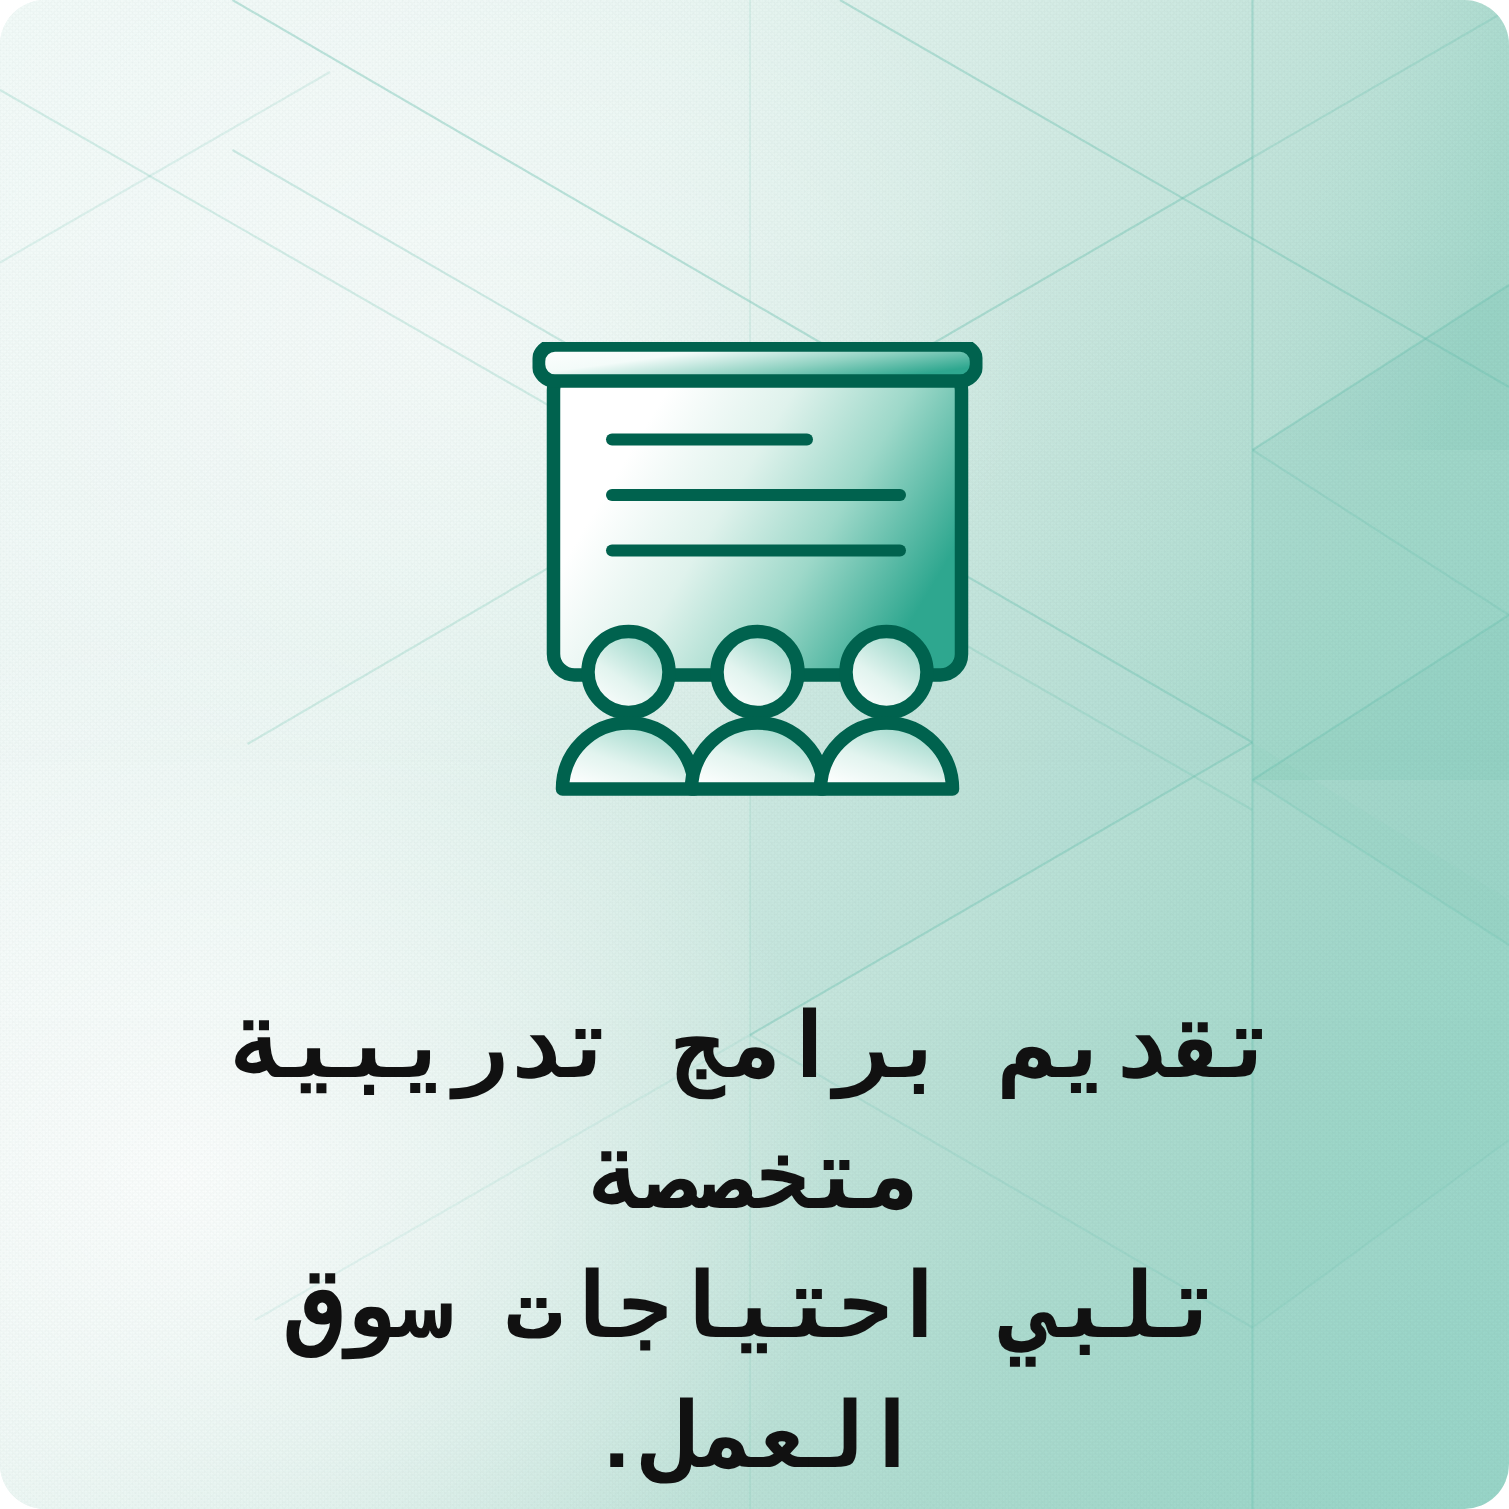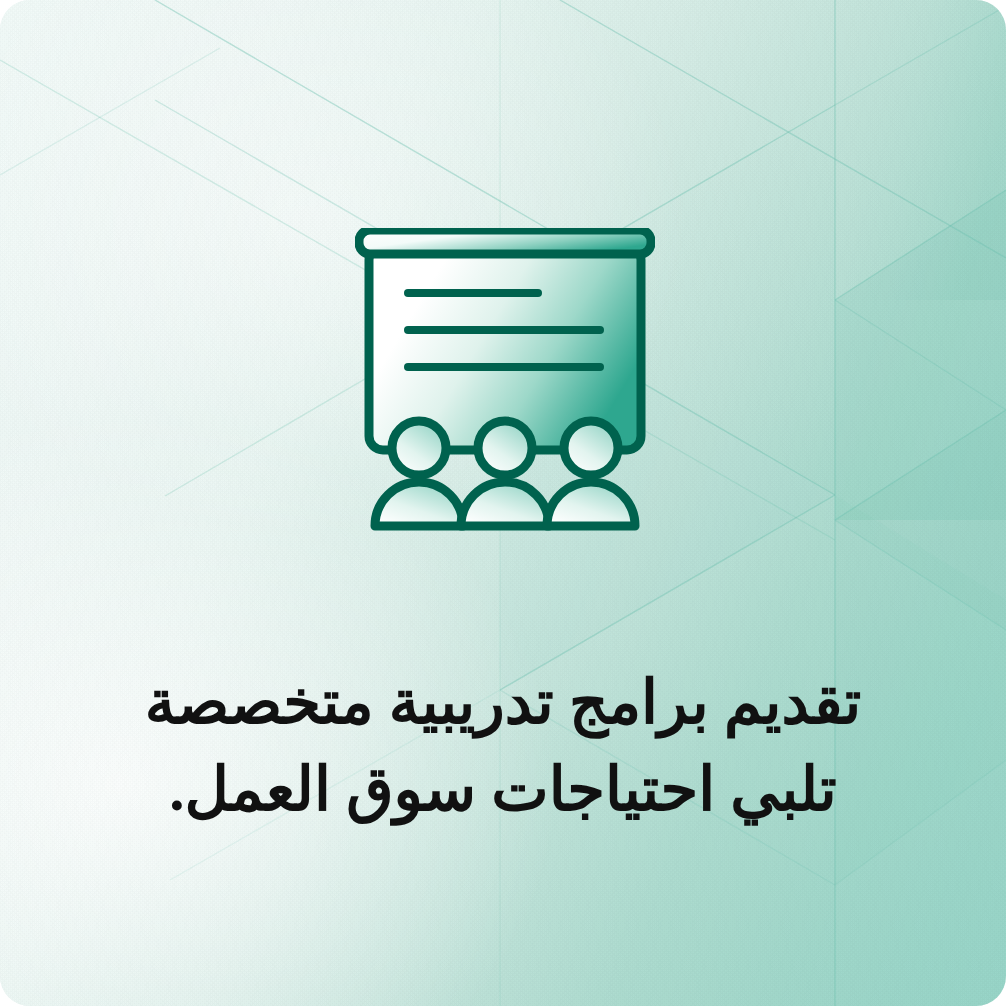--- a/index.html
+++ b/index.html
@@ -9,21 +9,21 @@
     background: #ffffff;
   }
 
   #card {
     position: relative;
     width: 1006px;
     height: 1006px;
     overflow: hidden;
     border-radius: 30px;
     background: #eef7f5;
-    font-family: Liberation Serif, serif;
+    font-family: Liberation Mono, monospace;
   }
 
   
   .bg-layer {
     position: absolute;
     inset: 0;
     pointer-events: none;
   }
 
   

